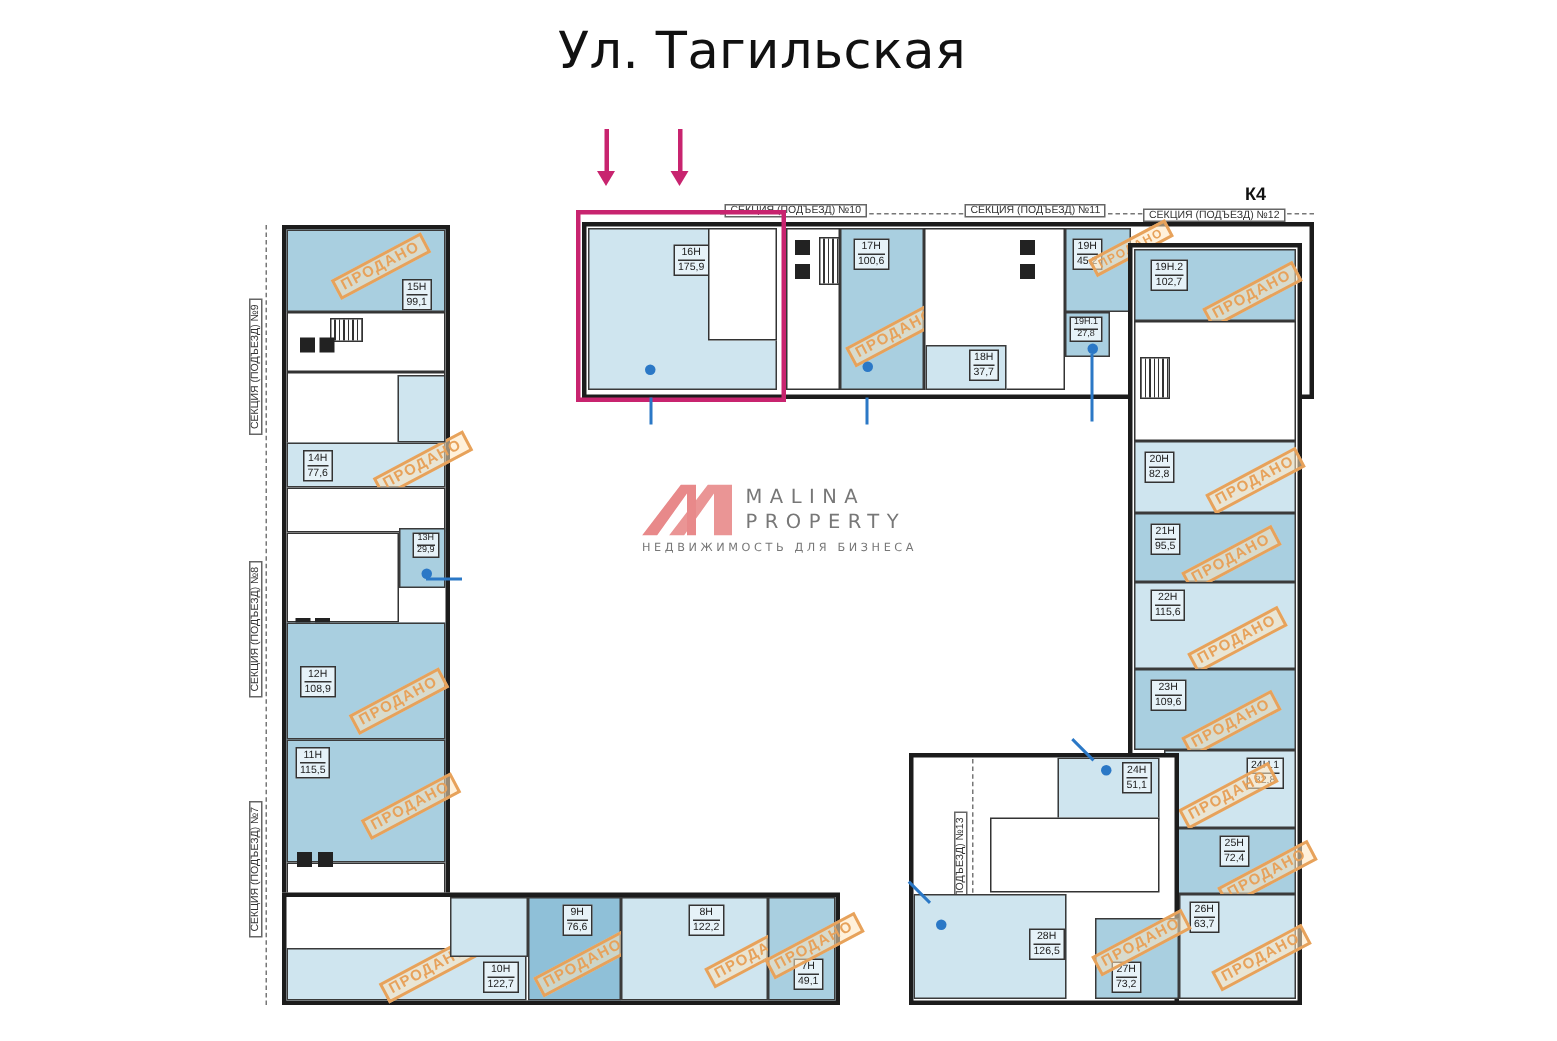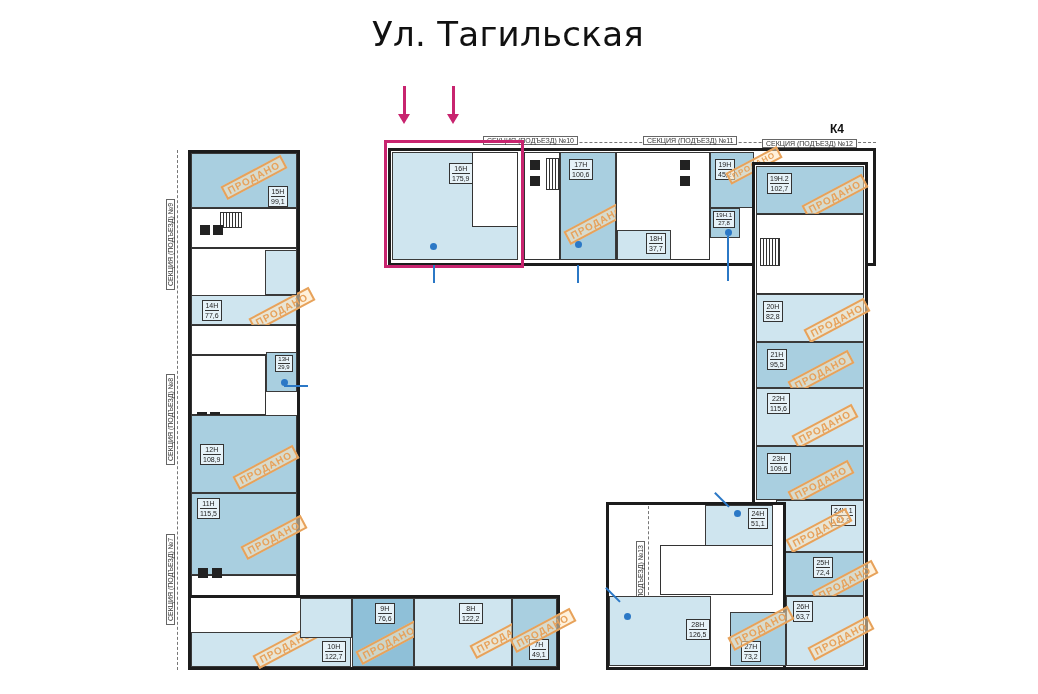--- a/index.html
+++ b/index.html
@@ -280,13 +280,22 @@
   </div>
   <div class="pinline" style="left:612px;top:585px;height:20px;transform:rotate(-45deg);"></div>
   <div class="unit" style="left:730px;top:612px;width:56px;height:54px;">
     <div class="ulabel" style="left:10px;top:28px;">
         <span>27Н</span>
         <span>73,2</span>
       </div>
     <div class="sold" style="left:-4px;top:8px;">ПРОДАНО</div>
   </div>
 
+  <div class="logo">
+    <svg class="logo-m" width="64" height="34" viewBox="0 0 64 34">
+      <polygon points="0,34 10,34 30,6 30,34 36,34 36,0 26,0" fill="#e8898a"></polygon>
+      <polygon points="18,34 28,34 48,6 48,34 60,34 60,0 44,0" fill="#e8898a" opacity="0.9"></polygon>
+    </svg>
+    <div class="logo-t1">MALINA</div>
+    <div class="logo-t2">PROPERTY</div>
+    <div class="logo-sub">НЕДВИЖИМОСТЬ ДЛЯ БИЗНЕСА</div>
+  </div>
 </div>
 
 </body></html>

